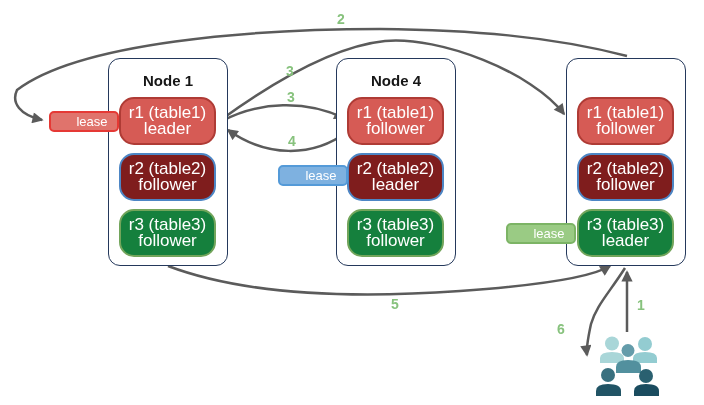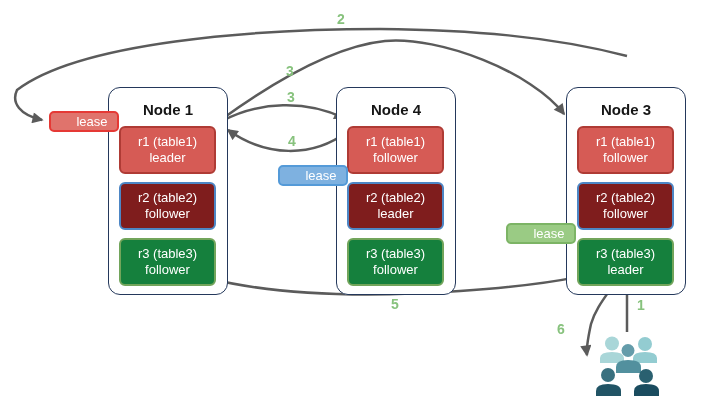--- a/index.html
+++ b/index.html
@@ -1,25 +1,25 @@
 <!DOCTYPE html>
 <html><head>
 <meta charset="utf-8">
 <style>
   html,body{margin:0;padding:0;background:#ffffff;}
   body{font-family:"Liberation Sans","DejaVu Sans",sans-serif;}
   #canvas{position:relative;width:704px;height:405px;background:#ffffff;overflow:hidden;}
   #arrow-layer{position:absolute;left:0;top:0;width:704px;height:405px;z-index:1;}
   .node{position:absolute;top:58px;width:118px;height:206px;background:#ffffff;
-        border:1.5px solid #24385b;border-radius:12px;z-index:2;margin-top:29px;}
+        border:1.5px solid #24385b;border-radius:12px;z-index:2;}
   .node-title{position:absolute;top:13px;left:0;width:100%;text-align:center;
         font-size:15px;font-weight:bold;color:#161616;}
-  .replica{position:absolute;left:10px;width:93px;height:44px;border-radius:6px;
+  .replica{position:absolute;left:10px;width:93px;height:44px;border-radius:15px;
         border:2px solid transparent;display:flex;flex-direction:column;
-        align-items:center;justify-content:center;color:#ffffff;font-size:13px;
+        align-items:center;justify-content:center;color:#ffffff;font-size:17px;
         line-height:16px;text-align:center;}
   .replica.r0{top:38px;} .replica.r1{top:94px;} .replica.r2{top:150px;}
   .replica.red{background:#d65b55;border-color:#af3b35;}
   .replica.blue{background:#7f1d1d;border-color:#4d86c5;}
   .replica.green{background:#15803d;border-color:#72a55b;}
   .lease{position:absolute;width:50px;height:17px;border-radius:5px;display:flex;
         align-items:center;justify-content:center;color:#ffffff;font-size:13px;
         z-index:2;border:2px solid transparent;padding-left:16px;}
   .lease.red{left:49px;top:111px;background:#e0736c;border-color:#e53935;}
   .lease.blue{left:278px;top:165px;background:#7eb1e0;border-color:#549ad8;}
@@ -76,21 +76,20 @@
       <span>r2 (table2)</span>
       <span>leader</span>
     </div>
     <div class="replica r2 green">
       <span>r3 (table3)</span>
       <span>follower</span>
     </div>
   </div>
 
   <div class="node" style="left:566px">
-    <div class="node-title">Node 3</div>
     <div class="replica r0 red">
       <span>r1 (table1)</span>
       <span>follower</span>
     </div>
     <div class="replica r1 blue">
       <span>r2 (table2)</span>
       <span>follower</span>
     </div>
     <div class="replica r2 green">
       <span>r3 (table3)</span>

